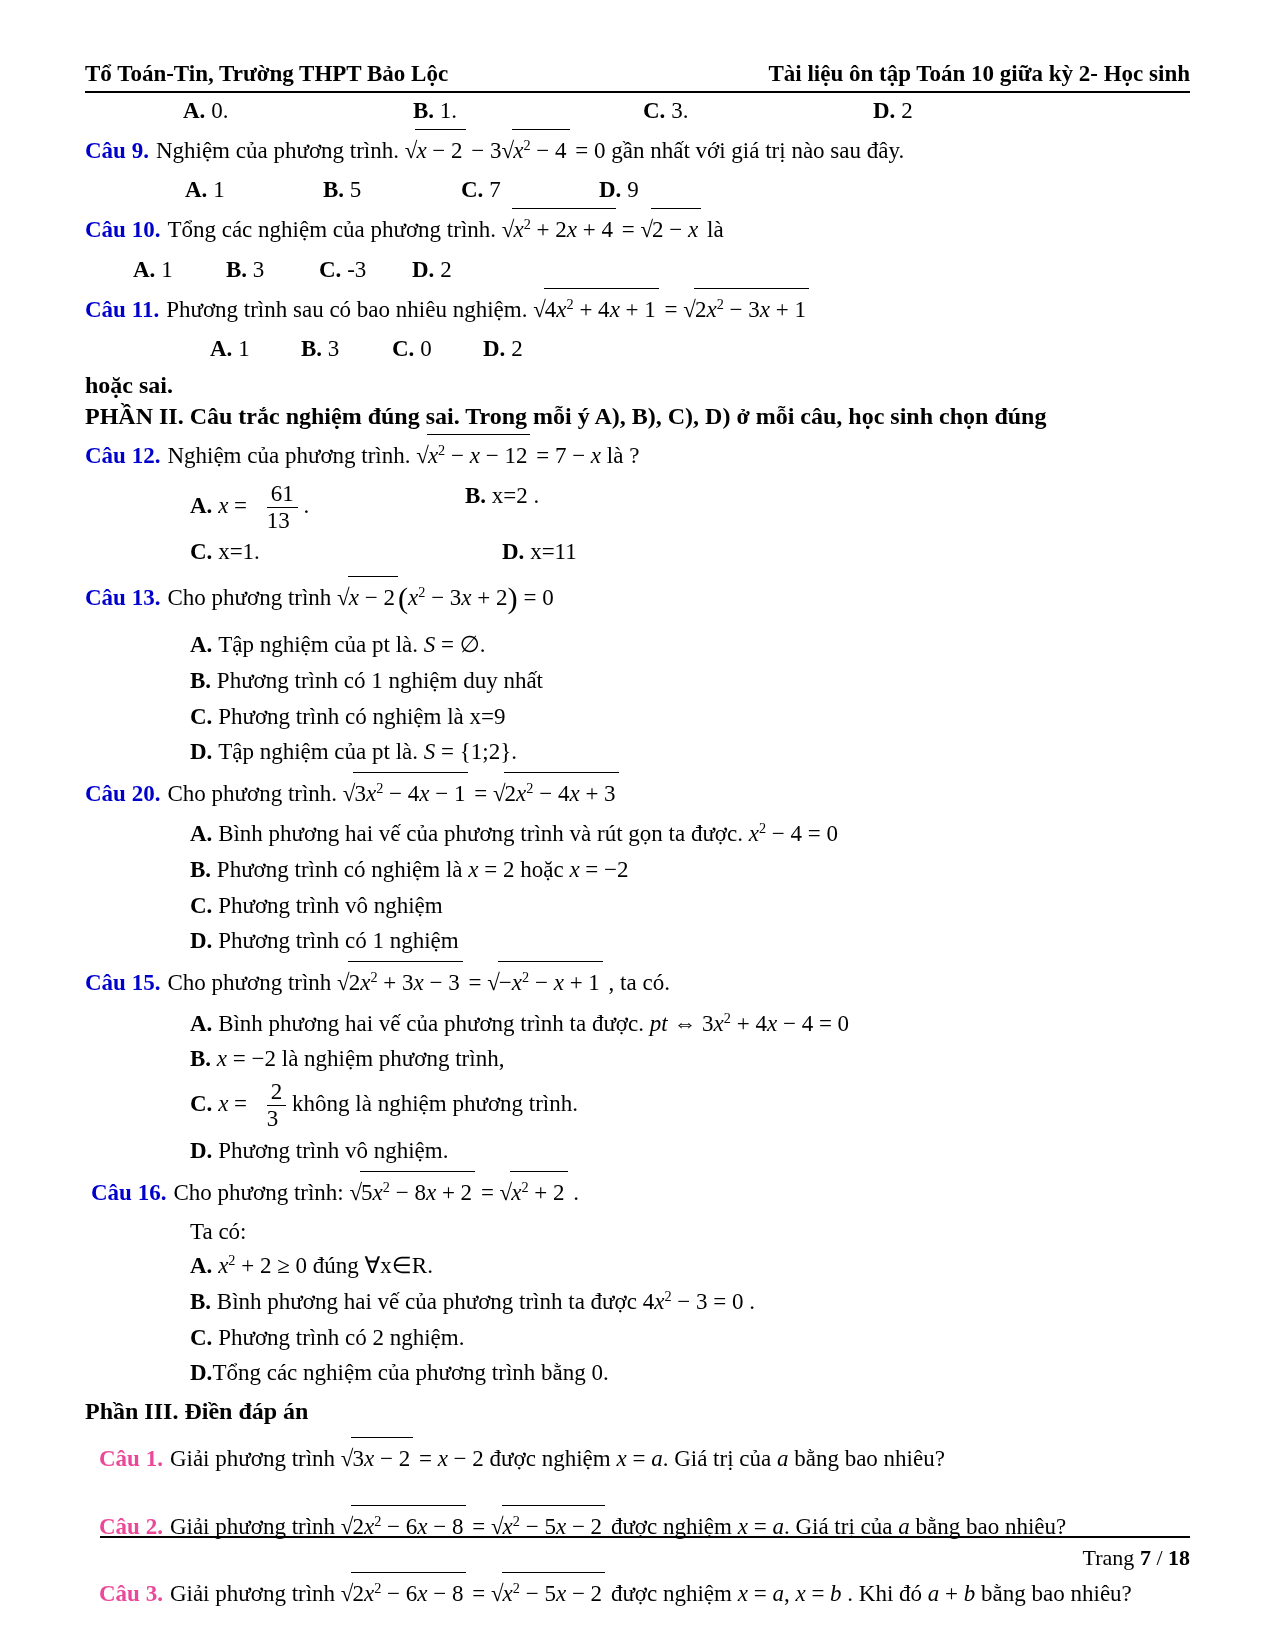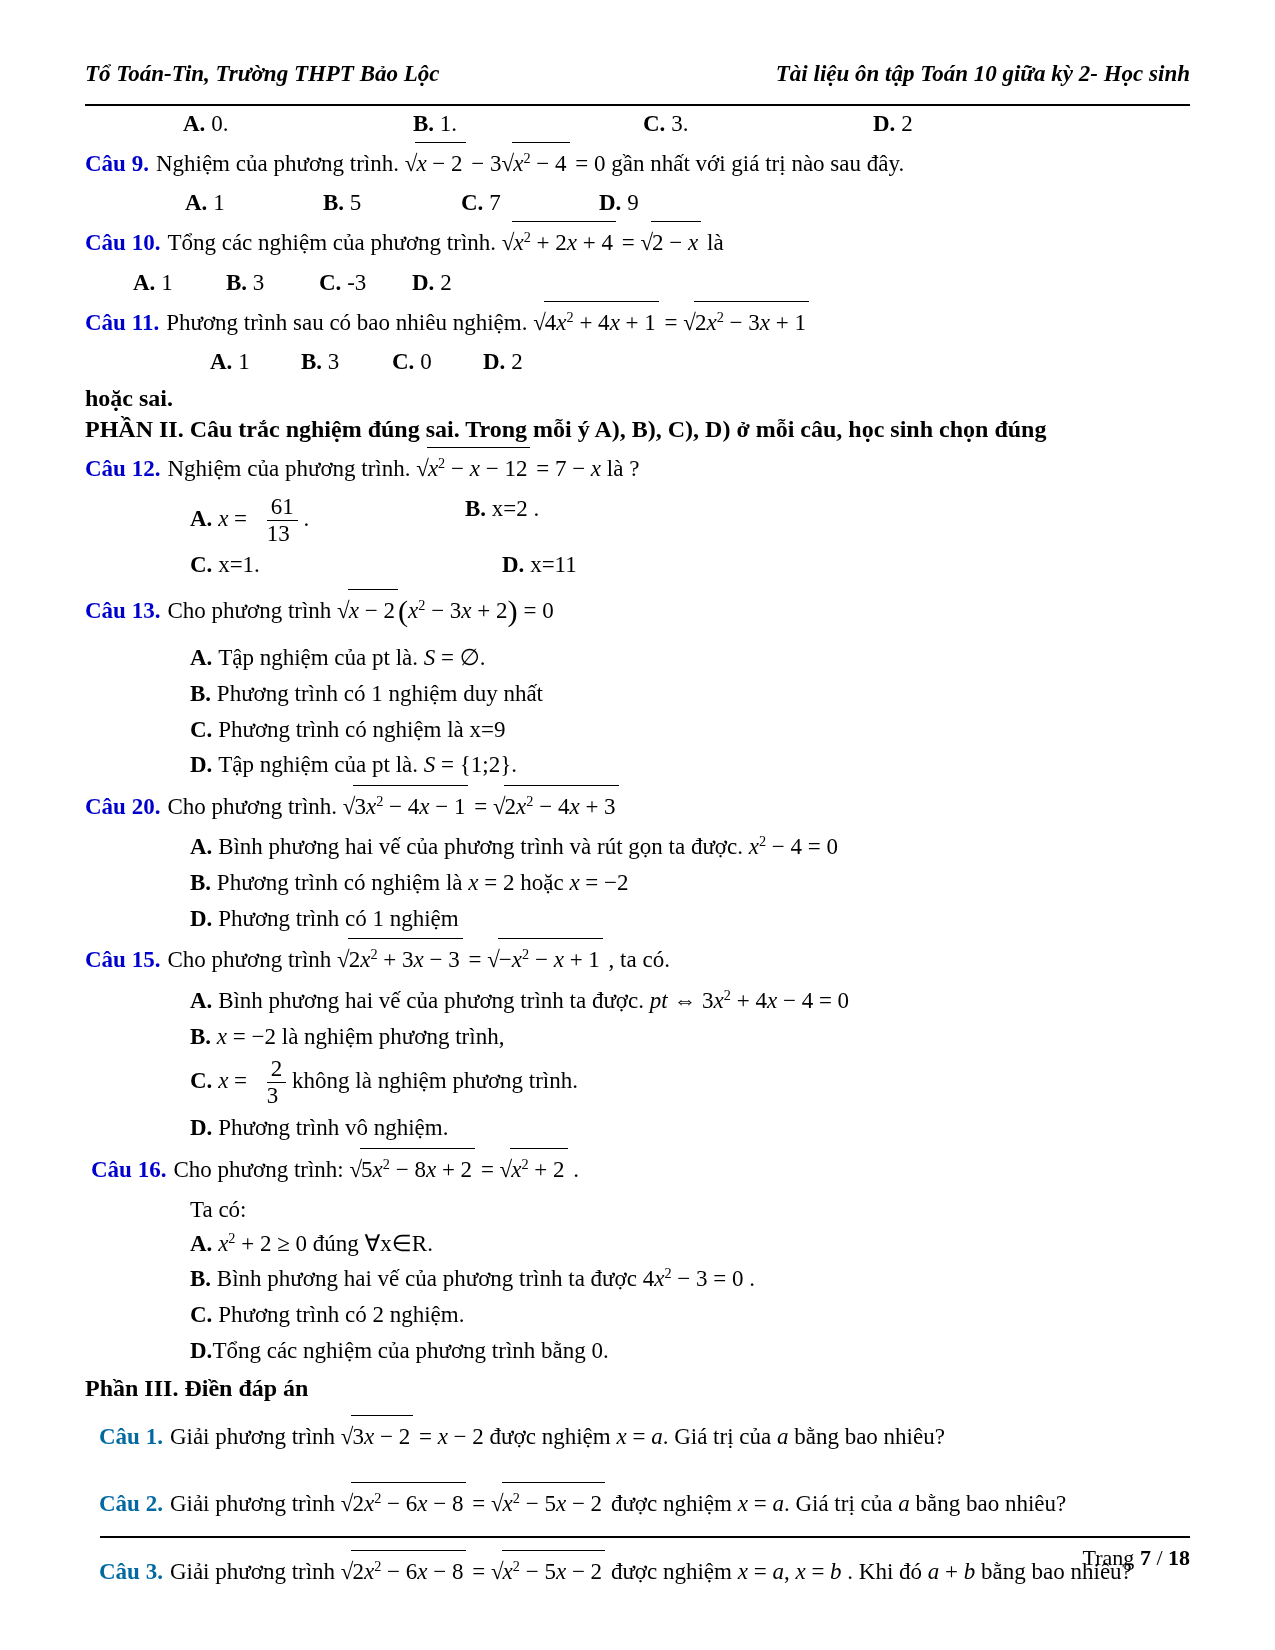--- a/index.html
+++ b/index.html
@@ -3,24 +3,24 @@
 <meta charset="utf-8">
 <style>
   *{box-sizing:border-box;}
   html,body{margin:0;padding:0;background:#ffffff;}
   .page{
     position:relative;width:1275px;height:1650px;background:#fff;
     font-family:"Liberation Serif",serif;font-size:23px;color:#000;
     padding:60px 85px 0 85px;overflow:hidden;
   }
   .hdr{display:flex;justify-content:space-between;font-weight:bold;
-       border-bottom:2px solid #000;padding-bottom:15px;line-height:1.25;font-style:italic;}
+       border-bottom:2px solid #000;padding-bottom:2px;line-height:1.25;}
   .qline{margin:2px 0;line-height:1.85;}
   .qlabel{font-weight:bold;color:var(--accent,#0000CC);margin-right:7px;}
-  .qlabel.black{color:#0369a1;}
+  .qlabel.black{color:#ec4899;}
   .optrow{display:flex;margin:3px 0;line-height:1.3;}
   .opt{flex:0 0 auto;font-family:Liberation Serif, serif;}
   .okey{font-weight:bold;}
   .ow-a{padding-left:98px;}  .ow-a .opt{width:230px;}
   .ow-b{padding-left:100px;} .ow-b .opt{width:138px;}
   .ow-c{padding-left:48px;}  .ow-c .opt{width:93px;}
   .ow-d{padding-left:125px;} .ow-d .opt{width:91px;}
   .ow-e{padding-left:105px;gap:40px;} .ow-e .opt{width:235px;}
   .ow-f{padding-left:105px;} .ow-f .opt{width:312px;}
   .obl{padding-left:105px;margin:3px 0;line-height:1.42;}
@@ -113,20 +113,21 @@
   <div class="obl"><span class="opt"><b class="okey">A.</b>&nbsp;<span class="otext">Tập nghiệm của pt là. <span class="math"><i>S</i> = ∅.</span></span></span></div>
   <div class="obl"><span class="opt"><b class="okey">B.</b>&nbsp;<span class="otext">Phương trình có 1 nghiệm duy nhất</span></span></div>
   <div class="obl"><span class="opt"><b class="okey">C.</b>&nbsp;<span class="otext">Phương trình có nghiệm là x=9</span></span></div>
   <div class="obl"><span class="opt"><b class="okey">D.</b>&nbsp;<span class="otext">Tập nghiệm của pt là. <span class="math"><i>S</i> = {1;2}.</span></span></span></div>
 
   <div class="qline">
     <span class="qlabel">Câu 20.</span><span>Cho phương trình. <span class="math"><span class="sqrt"><span class="sq-sym">√</span><span class="sq-body">3<i>x</i><span class="sup">2</span> − 4<i>x</i> − 1</span></span> = <span class="sqrt"><span class="sq-sym">√</span><span class="sq-body">2<i>x</i><span class="sup">2</span> − 4<i>x</i> + 3</span></span></span></span>
   </div>
   <div class="obl"><span class="opt"><b class="okey">A.</b>&nbsp;<span class="otext">Bình phương hai vế của phương trình và rút gọn ta được. <span class="math"><i>x</i><span class="sup">2</span> − 4 = 0</span></span></span></div>
   <div class="obl"><span class="opt"><b class="okey">B.</b>&nbsp;<span class="otext">Phương trình có nghiệm là <span class="math"><i>x</i> = 2</span> hoặc <span class="math"><i>x</i> = −2</span></span></span></div>
+  <div class="obl"><span class="opt"><b class="okey">C.</b>&nbsp;<span class="otext">Phương trình vô nghiệm</span></span></div>
   <div class="obl"><span class="opt"><b class="okey">D.</b>&nbsp;<span class="otext">Phương trình có 1 nghiệm</span></span></div>
 
   <div class="qline">
     <span class="qlabel">Câu 15.</span><span>Cho phương trình <span class="math"><span class="sqrt"><span class="sq-sym">√</span><span class="sq-body">2<i>x</i><span class="sup">2</span> + 3<i>x</i> − 3</span></span> = <span class="sqrt"><span class="sq-sym">√</span><span class="sq-body">−<i>x</i><span class="sup">2</span> − <i>x</i> + 1</span></span></span> , ta có.</span>
   </div>
   <div class="obl"><span class="opt"><b class="okey">A.</b>&nbsp;<span class="otext">Bình phương hai vế của phương trình ta được. <span class="math"><i>pt</i> ⇔ 3<i>x</i><span class="sup">2</span> + 4<i>x</i> − 4 = 0</span></span></span></div>
   <div class="obl"><span class="opt"><b class="okey">B.</b>&nbsp;<span class="otext"><span class="math"><i>x</i> = −2</span> là nghiệm phương trình,</span></span></div>
   <div class="obl"><span class="opt"><b class="okey">C.</b>&nbsp;<span class="otext"><span class="math"><i>x</i> = <span class="frac"><span class="fr-n">2</span><span class="fr-d">3</span></span></span> không là nghiệm phương trình.</span></span></div>
   <div class="obl"><span class="opt"><b class="okey">D.</b>&nbsp;<span class="otext">Phương trình vô nghiệm.</span></span></div>
 

